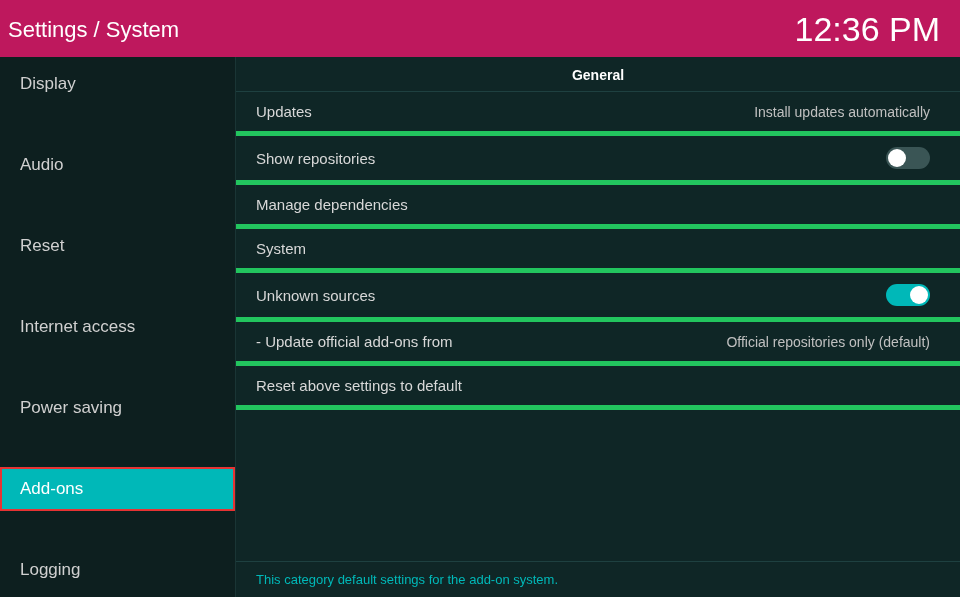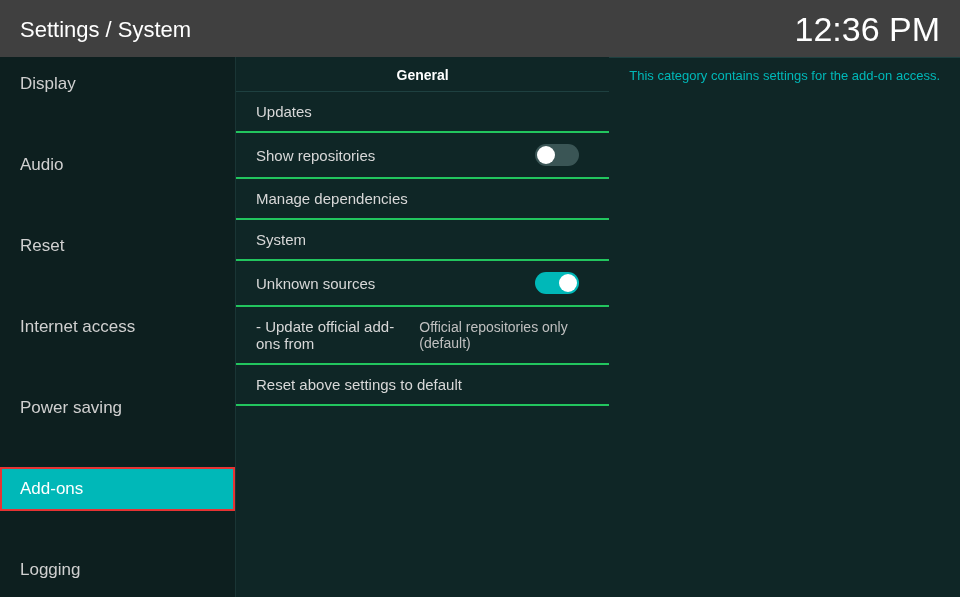--- a/index.html
+++ b/index.html
@@ -12,22 +12,22 @@
       color: #e0e0e0;
       overflow: hidden;
       display: flex;
       flex-direction: column;
     }
 
     .header {
       display: flex;
       justify-content: space-between;
       align-items: center;
-      padding: 10px 20px 8px 20px;
-      background: #404040;
+      padding: 10px 20px 8px 8px;
+      background: #be185d;
     }
 
     .header-title {
       font-size: 22px;
       font-weight: 300;
       color: #ffffff;
     }
 
     .header-time {
       font-size: 34px;
@@ -78,21 +78,21 @@
 
     .gear-icon {
       font-size: 18px;
     }
 
     
     .main-panel {
       flex: 1;
       background: #0f2626;
       display: flex;
-      flex-direction: row;
+      flex-direction: column;
       border-left: 1px solid #1a3535;
     }
 
     .settings-area {
       flex: 1;
       padding: 0;
       overflow-y: auto;
     }
 
     .section-header {
@@ -102,21 +102,21 @@
       font-weight: 600;
       color: #ffffff;
       border-bottom: 1px solid #1e4040;
     }
 
     .setting-row {
       display: flex;
       justify-content: space-between;
       align-items: center;
       padding: 11px 30px 11px 20px;
-      border-bottom: 2px solid #22c55e;
+      border-bottom: 5px solid #22c55e;
       cursor: pointer;
       gap: 9px;
     }
 
     .setting-label {
       font-size: 15px;
       color: #d8d8d8;
     }
 
     .setting-value {
@@ -205,20 +205,21 @@
     </div>
   </div>
 
   <div class="main-panel">
     <div class="settings-area">
 
       <div class="section-header">General</div>
 
       <div class="setting-row">
         <span class="setting-label">Updates</span>
+        <span class="setting-value">Install updates automatically</span>
       </div>
 
       <div class="setting-row">
         <span class="setting-label">Show repositories</span>
         <div class="toggle off">
           <div class="toggle-knob"></div>
         </div>
       </div>
 
       <div class="setting-row">
@@ -244,17 +245,17 @@
       </div>
 
       <div class="setting-row">
         <span class="setting-label">Reset above settings to default</span>
         <span class="setting-value"></span>
       </div>
 
     </div>
 
     <div class="bottom-bar">
-      <span>This category contains settings for the add-on access.</span>
+      <span>This category default settings for the add-on system.</span>
     </div>
   </div>
 
 </div>
 
 </body></html>

